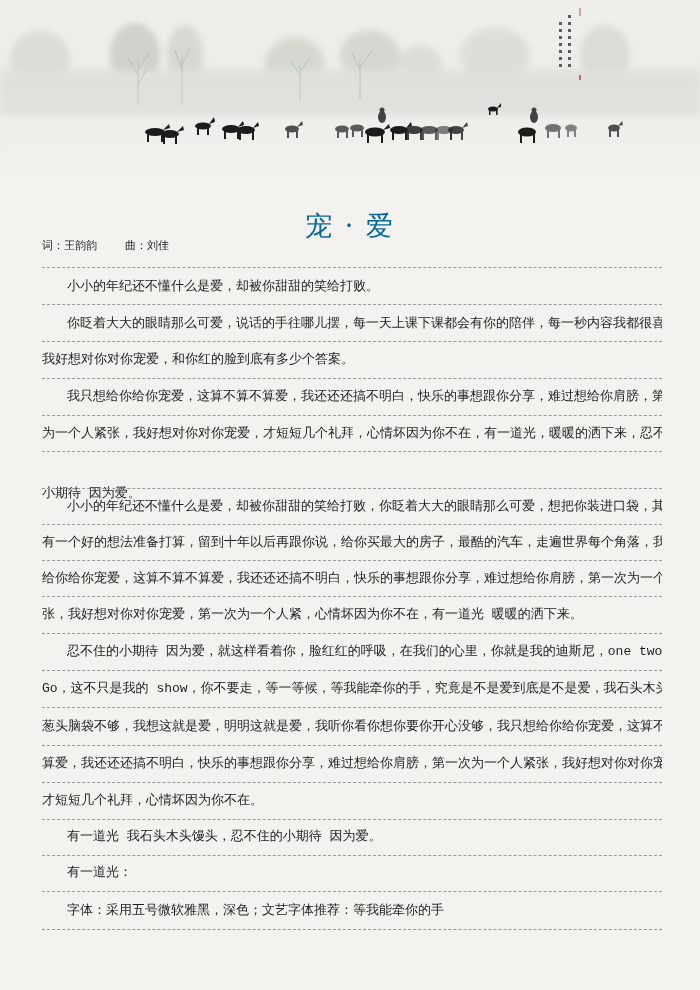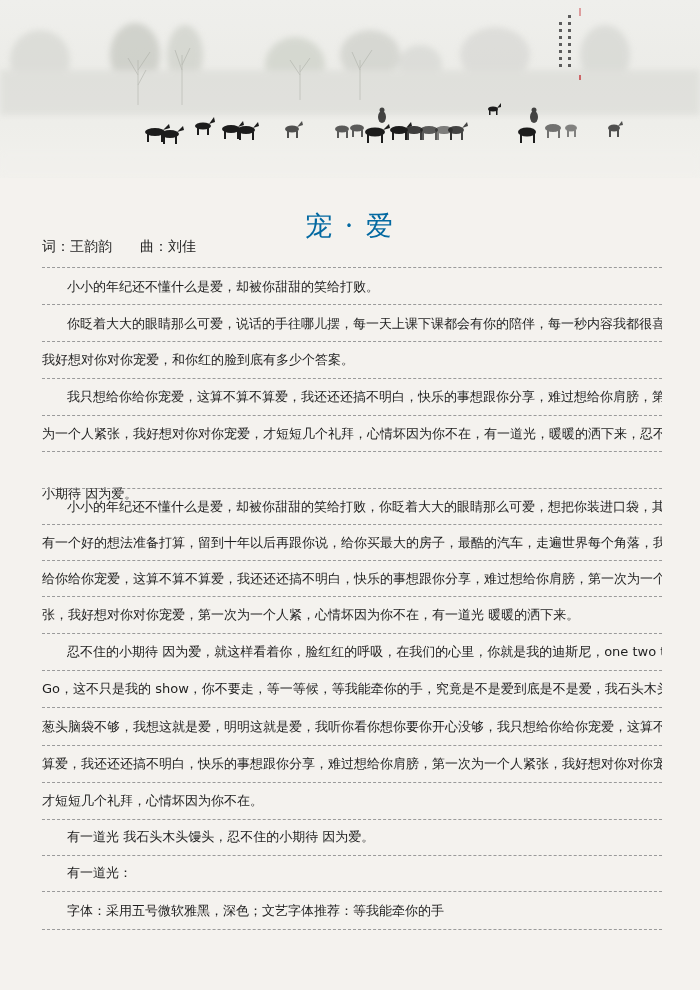--- a/index.html
+++ b/index.html
@@ -15,28 +15,28 @@
     background: linear-gradient(180deg, #efefec 0%, #ecece8 40%, #eeeeea 70%, #f2f1ed 100%);
     overflow: hidden;
   }
   .banner svg { position: absolute; left: 0; top: 0; }
   .title {
     position: absolute; left: 0; top: 192px; width: 700px; text-align: center;
     font-family: "DejaVu Serif", "Liberation Serif", serif;
     font-size: 27px; letter-spacing: 2px; color: #0369a1; margin-top: 16px;
   }
   .credits {
-    position: absolute; left: 42px; top: 238px; font-size: 14px; color: #222;
+    position: absolute; left: 42px; top: 238px; font-size: 11px; color: #222;
     white-space: nowrap;
   }
   .credits .gap { display: inline-block; width: 28px; }
   .row {
     position: absolute; left: 42px; width: 620px; height: 36px;
     font-size: 13px; line-height: 20px; color: #1e1e1e;
-    white-space: nowrap; overflow: hidden;
+    white-space: nowrap; overflow: hidden; font-family: Liberation Mono, monospace;
   }
   .row.indent { padding-left: 25px; width: 595px; }
   .rule {
     position: absolute; left: 42px; width: 620px; height: 0;
     border-top: 1px dashed #9a9a9a;
   }
 </style>
 </head>
 <body>
 

